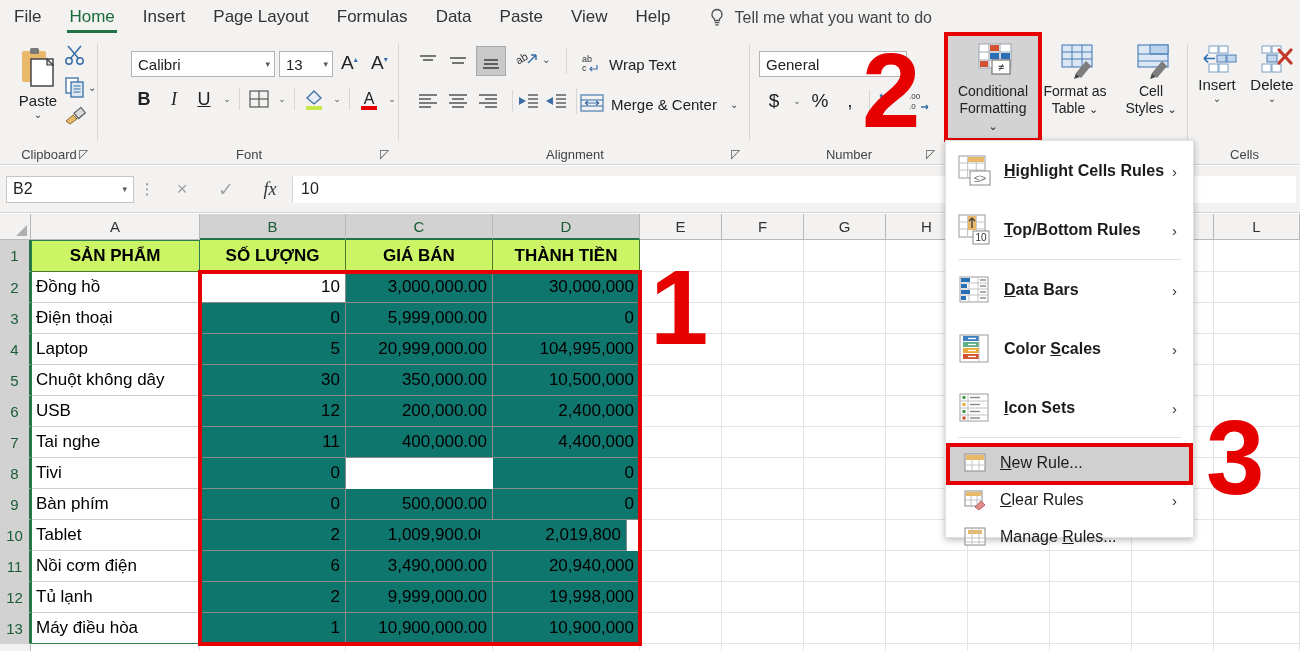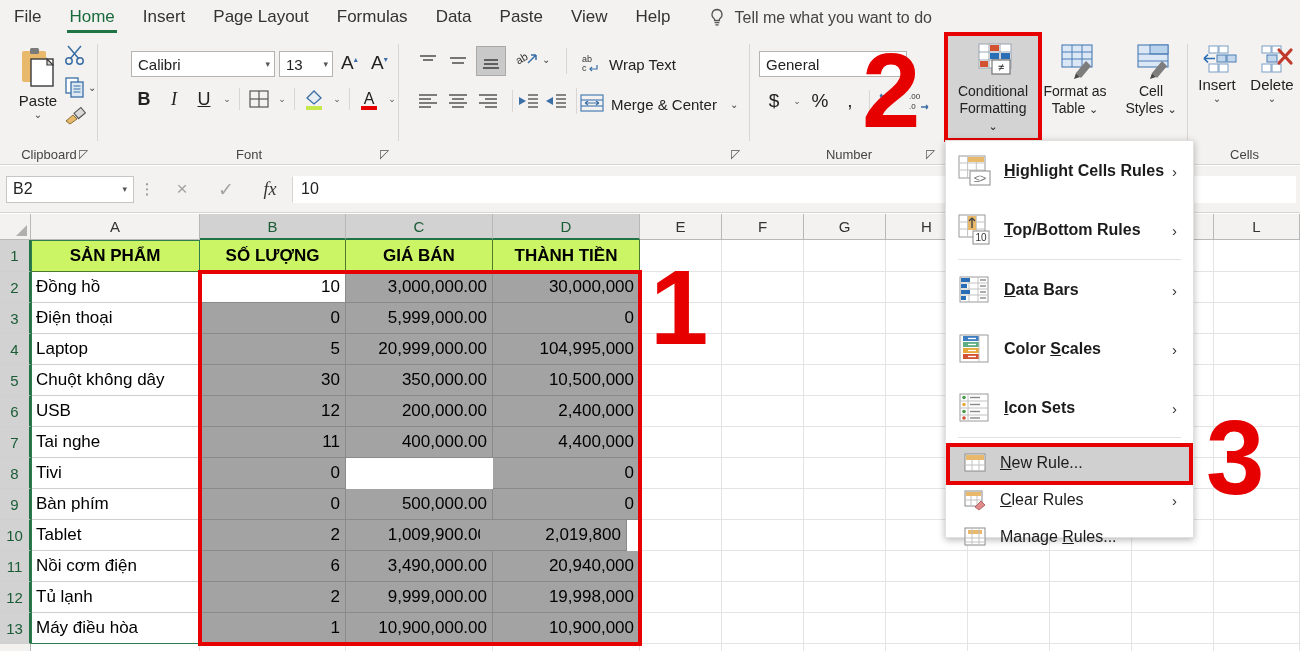--- a/index.html
+++ b/index.html
@@ -190,21 +190,21 @@
     border-right: 1px solid #d4d4d4; border-bottom: 1px solid #d4d4d4;
     overflow: hidden; white-space: nowrap;
   }
   .cell.hdr {
     background: #ccf566; font-weight: bold; justify-content: center;
     border-right: 1px solid #4a7a2a; border-bottom: 1px solid #4a7a2a;
     font-size: 17px;
   }
   .cell.txt { padding-left: 5px; justify-content: flex-start; background: #fff;
     border-right: 1px solid #8a8a8a; border-bottom: 1px solid #cfcfcf; }
-  .cell.num { padding-right: 5px; justify-content: flex-end; background: #a3a3a3;
+  .cell.num { padding-right: 5px; justify-content: flex-end; background: #0f766e;
     border-right: 1px solid #8a8a8a; border-bottom: 1px solid #8a8a8a; }
   .cell.active { background: #ffffff; }
   .cell.empty { background: #fff; border-right: 1px solid #e4e4e4; border-bottom: 1px solid #e4e4e4; }
 
   .selbox {
     position: absolute; border: 2px solid #217346; pointer-events: none; z-index: 4;
   }
   .redbox {
     position: absolute; border: 4px solid #e60000; pointer-events: none; z-index: 6;
   }
@@ -452,20 +452,21 @@
               <rect x="1" y="2" width="22" height="16" fill="none" stroke="#4a7db5" stroke-width="1.2"></rect>
               <line x1="1" y1="7" x2="23" y2="7" stroke="#4a7db5" stroke-width="1.2"></line>
               <line x1="1" y1="13" x2="23" y2="13" stroke="#4a7db5" stroke-width="1.2"></line>
               <path d="M5 10 L19 10 M5 10 L8 8 M5 10 L8 12 M19 10 L16 8 M19 10 L16 12" stroke="#3a6ea5" stroke-width="1.2" fill="none"></path>
             </svg>
         </span>
         <span>Merge &amp; Center</span>
         <span style="font-size:10px;color:#444;margin-left:6px;">⌄</span>
       </div>
 
+      <div class="group-label">Alignment</div>
       <div class="dlg-launcher" style="right:6px;">◸</div>
       <div class="group-sep" style="right:0;"></div>
     </div>
 
     <div class="group numgrp">
       <div class="numbox">
         <span>General</span>
         <span class="combo-arrow">▾</span>
       </div>
       <div class="numrow2">

